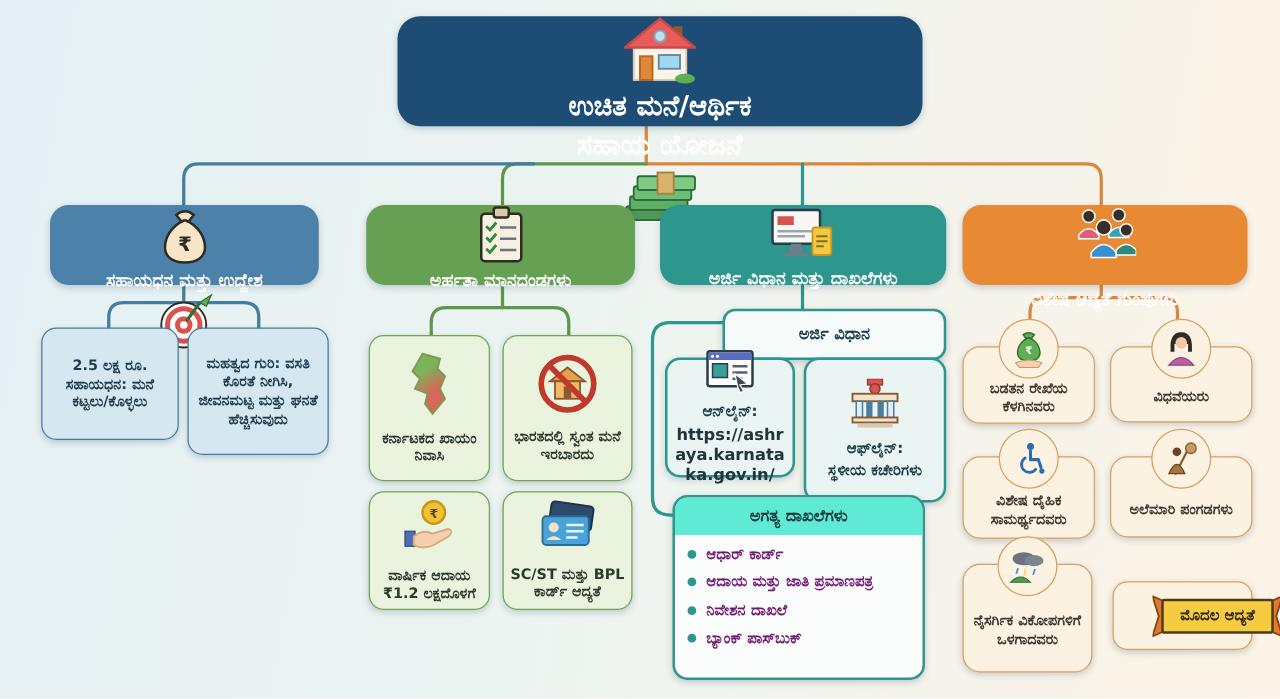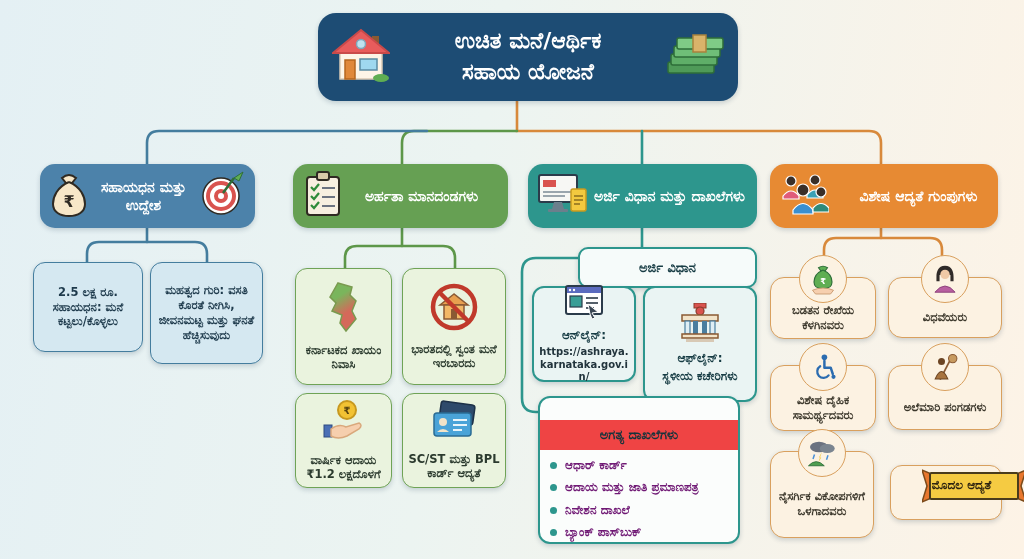--- a/index.html
+++ b/index.html
@@ -1,36 +1,36 @@
 <!DOCTYPE html>
 <html><head>
 <meta charset="utf-8">
 <style>
   html,body{margin:0;padding:0;}
   body{font-family:"DejaVu Sans","Liberation Sans",sans-serif;}
   .canvas{position:relative;width:1024px;height:559px;overflow:hidden;
     background:linear-gradient(100deg,#e4f0f4 0%,#ecf4f1 45%,#fdf3e6 100%);}
   .lines{position:absolute;inset:0;z-index:1;}
-  .abs{position:absolute;box-sizing:border-box;z-index:2;}
+  .abs{position:absolute;box-sizing:border-box;z-index:2;flex-direction:column;}
   .shadow{box-shadow:0 2px 5px rgba(25,55,80,.20);}
   .hdr{display:flex;align-items:center;color:#fff;font-weight:700;border-radius:15px;padding:0 9px;}
   .hdr .lbl{flex:1;text-align:center;font-size:14px;line-height:1.3;}
   .main-hdr{background:#1d4c74;border-radius:18px;display:flex;align-items:center;padding:0 14px;}
   .main-title{flex:1;text-align:center;color:#fff;font-weight:700;font-size:22px;line-height:1.4;}
   .card{border-radius:12px;display:flex;flex-direction:column;align-items:center;justify-content:center;
     text-align:center;font-weight:700;padding:6px 5px;line-height:1.3;}
   .blue-card{background:#d5e8f1;border:1.5px solid #447d9e;color:#1e3a4c;font-size:11.5px;text-align:center;}
   .green-card{background:#eaf3de;border:1.5px solid #6fa356;color:#2b3a2e;font-size:11.5px;gap:6px;}
   .teal-card{background:#eaf4f3;border:2px solid #2d968d;color:#173c44;font-size:12px;gap:3px;}
-  .teal-card .url{font-size:10px;font-weight:600;word-break:break-all;color:#22343c;line-height:1.25;}
+  .teal-card .url{font-size:13px;font-weight:600;word-break:break-all;color:#22343c;line-height:1.25;}
   .sub-box{background:#f6fbfa;border:2px solid #2d968d;border-radius:10px;display:flex;align-items:center;
     justify-content:center;font-weight:700;font-size:13px;color:#173c44;}
   .docs{background:#fbfdfc;border:2px solid #2d968d;border-radius:12px;overflow:hidden;}
-  .docs-hdr{height:30px;background:#ef4444;display:flex;align-items:center;justify-content:center;
-    font-weight:700;font-size:13px;color:#15343c;margin-top:22px;}
+  .docs-hdr{height:30px;background:#5eead4;display:flex;align-items:center;justify-content:center;
+    font-weight:700;font-size:13px;color:#15343c;}
   .doc-row{display:flex;align-items:flex-start;gap:8px;margin:8px 10px;}
   .doc-dot{width:7px;height:7px;border-radius:50%;background:#2d968d;margin-top:4px;flex:none;}
   .doc-txt{font-size:12px;font-weight:600;color:#701a75;line-height:1.2;text-align:left;}
   .o-card{background:#fcf2e2;border:1.5px solid #d9a05e;border-radius:14px;text-align:center;
     font-weight:700;font-size:11.5px;color:#3c382c;line-height:1.3;
     display:flex;align-items:center;justify-content:center;padding:24px 4px 5px 4px;}
   .o-circle{position:absolute;top:-23px;left:50%;transform:translateX(-50%);width:46px;height:46px;
     border-radius:50%;background:#fcf2e2;border:1.5px solid #d9a05e;display:flex;align-items:center;
     justify-content:center;z-index:3;}
   .ribbon-box{background:#fcf2e2;border:1.5px solid #d9a05e;border-radius:12px;display:flex;

